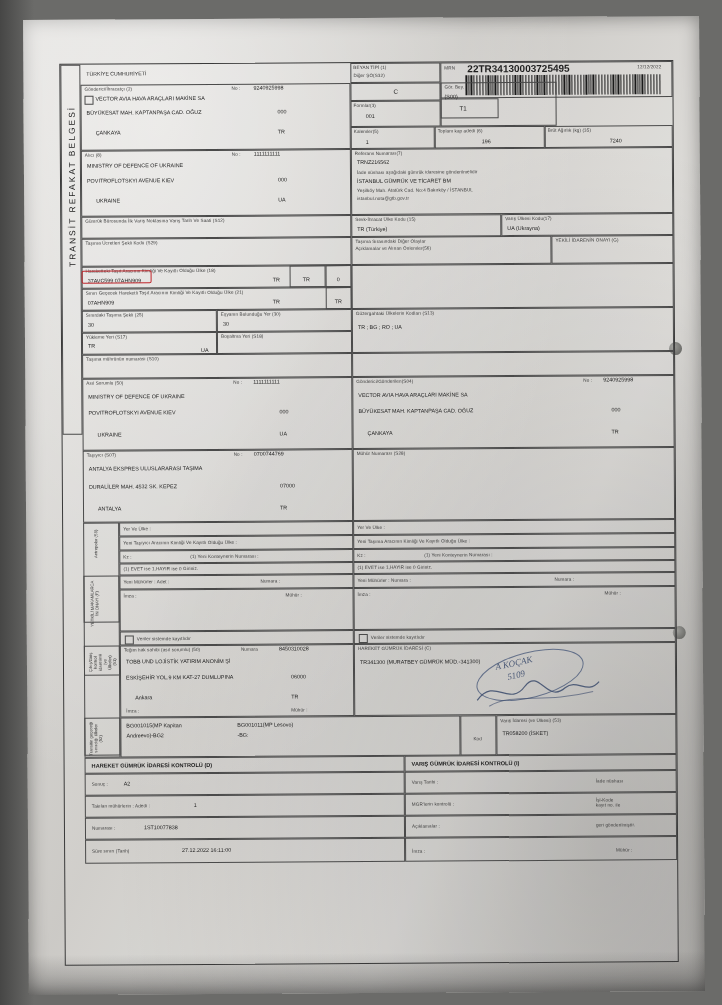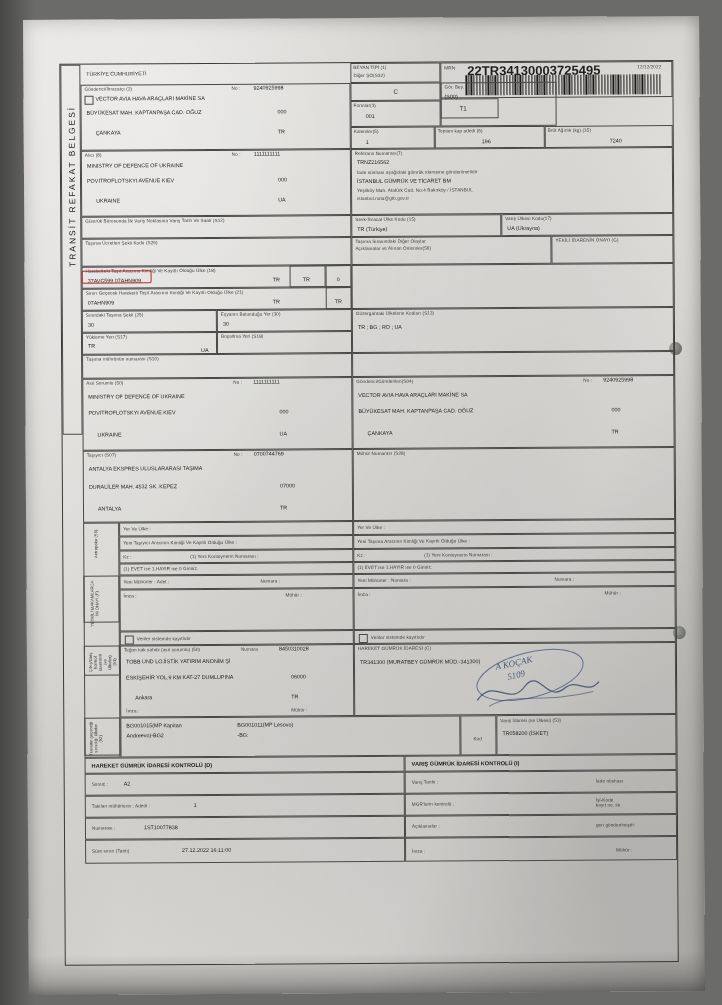--- a/index.html
+++ b/index.html
@@ -26,21 +26,21 @@
     background:linear-gradient(0deg, rgba(40,40,40,.35), rgba(40,40,40,0));pointer-events:none;}
 
   
   #form{position:absolute;left:36px;top:44px;width:612px;height:900px;
     border:1px solid #3a3a3a;background:rgba(255,255,255,.10);font-size:5.2px;color:#2b2b2b;}
   .b{position:absolute;box-sizing:border-box;}
   .ln{border:1px solid #4a4a4a;}
   .lbl{font-size:4.6px;color:#3c3c3c;letter-spacing:.1px;}
   .val{font-size:6.2px;color:#1f1f1f;}
   .val.sm{font-size:5.4px;}
-  .val.lg{font-size:13px;}
+  .val.lg{font-size:10px;}
   .vert{position:absolute;writing-mode:vertical-rl;transform:rotate(180deg);
     font-size:8.5px;letter-spacing:2px;color:#1c1c1c;}
   .vsm{position:absolute;writing-mode:vertical-rl;transform:rotate(180deg);
     font-size:4.2px;line-height:1.15;color:#3a3a3a;text-align:center;}
   .chk{position:absolute;width:7px;height:7px;border:1px solid #4a4a4a;}
   .redbox{position:absolute;border:1.4px solid #c0262c;border-radius:2px;}
   
   .bc{position:absolute;display:flex;align-items:stretch;}
   .bc i{display:block;background:#1a1a1a;height:100%;}
   

